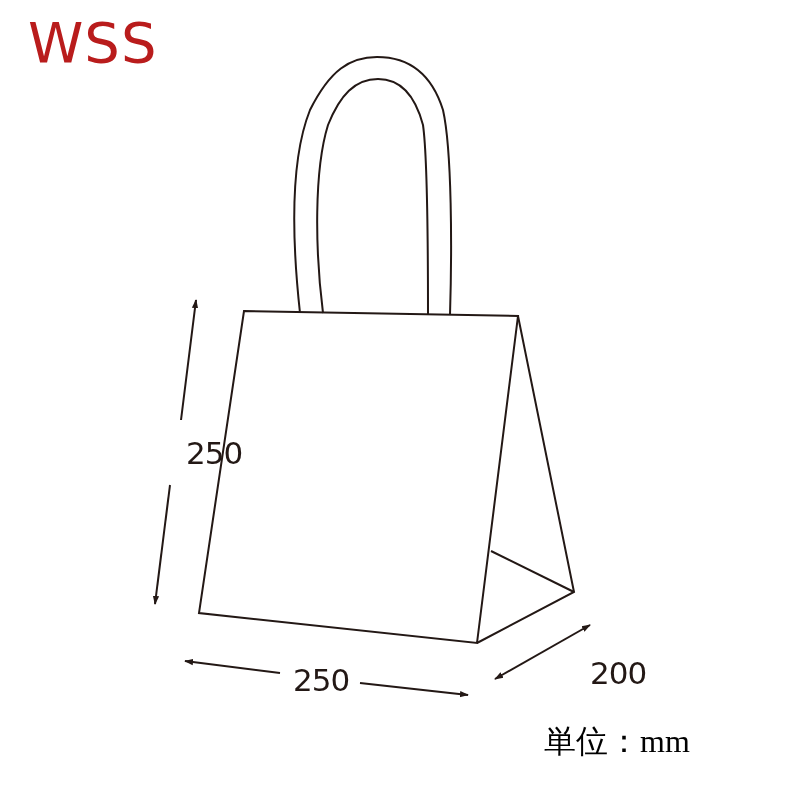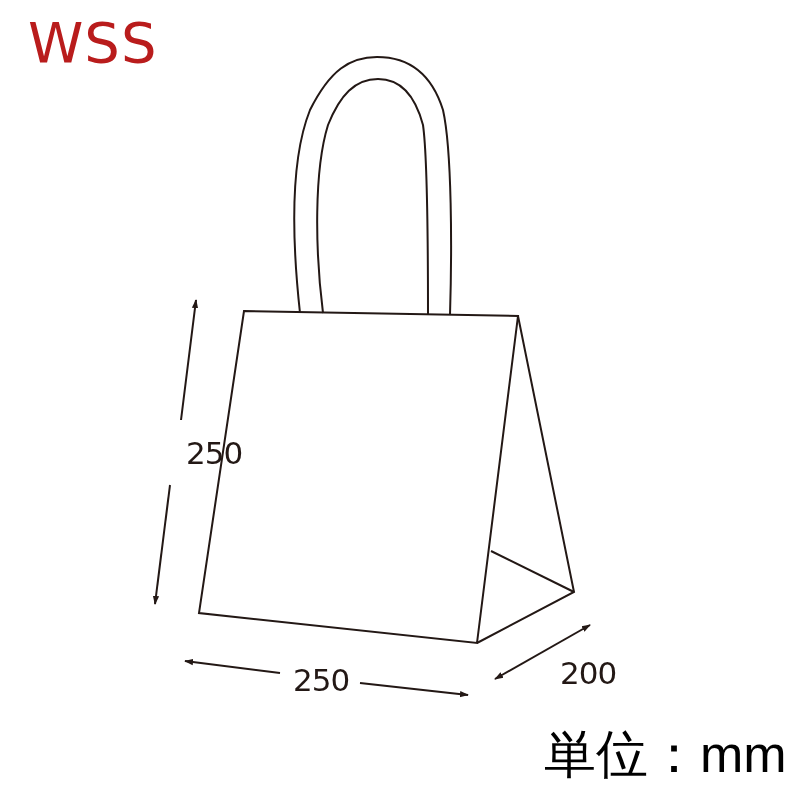--- a/index.html
+++ b/index.html
@@ -1,20 +1,20 @@
 <!DOCTYPE html>
 <html><head>
   <meta charset="utf-8">
   <style>
     html, body { margin: 0; padding: 0; background: #ffffff; }
     body { width: 800px; height: 800px; position: relative; overflow: hidden; font-family: "DejaVu Sans", sans-serif; color: #231815; }
     svg { position: absolute; left: 0; top: 0; }
     .title { position: absolute; left: 28px; top: 10px; font-size: 56px; font-family: "DejaVu Sans", sans-serif; color: #b91c1c; letter-spacing: 1px; }
     .dim { position: absolute; font-size: 31px; font-family: "DejaVu Sans", sans-serif; color: #231815; letter-spacing: -1px; }
-    .unit { position: absolute; left: 544px; top: 720px; font-size: 52px; font-family: Liberation Sans, sans-serif; color: #000; }
+    .unit { position: absolute; left: 544px; top: 720px; font-size: 32px; font-family: Liberation Serif, serif; color: #000; }
   </style>
 </head>
 <body>
 
 <div class="title">WSS</div>
 
 <svg width="800" height="800" viewBox="0 0 800 800">
   <defs>
     <marker id="arrow" viewBox="0 0 10 10" refX="9" refY="5" markerWidth="9" markerHeight="9" orient="auto-start-reverse" markerUnits="userSpaceOnUse">
       <path d="M0,1.5 L10,5 L0,8.5 Z" fill="#231815"></path>
@@ -42,15 +42,15 @@
     <line x1="360" y1="683" x2="468" y2="695" marker-end="url(#arrow)"></line>
   </g>
 
   <g stroke="#231815" stroke-width="2" fill="none">
     <line x1="495" y1="679" x2="590" y2="625" marker-start="url(#arrow)" marker-end="url(#arrow)"></line>
   </g>
 </svg>
 
 <div class="dim" style="left:146px; top:435px;margin-left:40px;">250</div>
 <div class="dim" style="left:293px; top:662px;">250</div>
-<div class="dim" style="left:560px; top:655px;">200</div>
+<div class="dim" style="left:590px; top:655px;">200</div>
 
 <div class="unit">単位：mm</div>
 
 </body></html>

